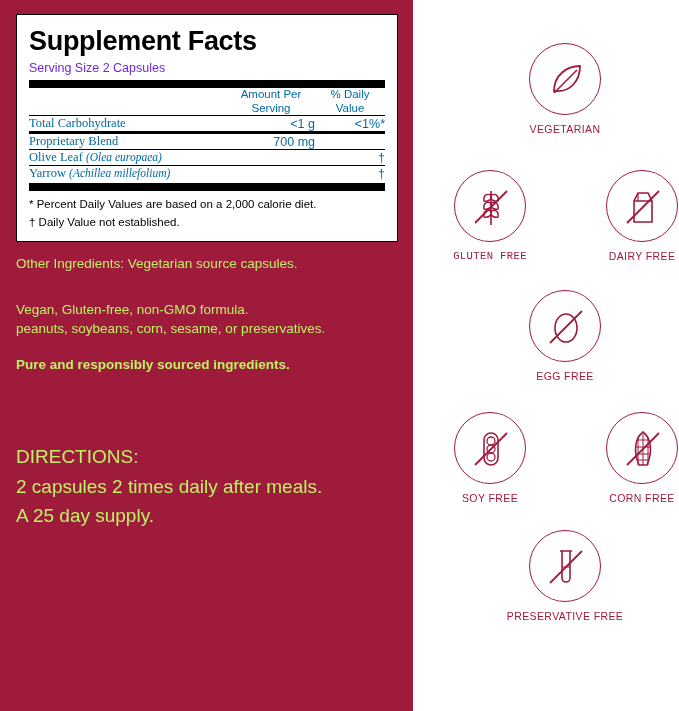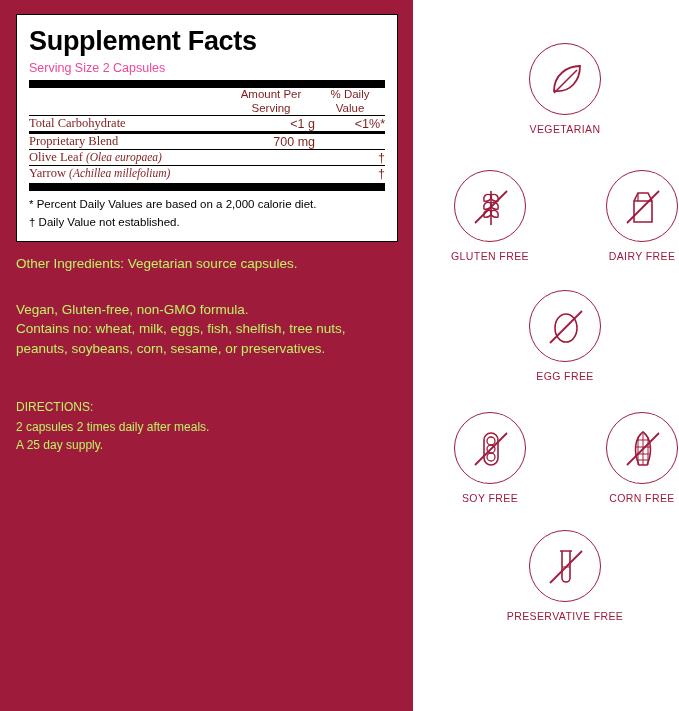--- a/index.html
+++ b/index.html
@@ -42,42 +42,42 @@
   .facts-title {
     font-size: 27px;
     font-weight: bold;
     letter-spacing: -0.3px;
     color: #000;
     line-height: 1.05;
     margin: 2px 0 6px 0;
   }
   .serving-size {
     font-size: 12.5px;
-    color: #ec4899;
+    color: #6d28d9;
     margin-bottom: 5px;
   }
   .rule-thick {
     height: 8px;
     background: #000;
     margin: 2px 0 0 0;
   }
   .rule-thin {
     height: 1px;
     background: #000;
   }
   .rule-med {
     height: 3px;
     background: #000;
   }
 
   table.facts {
     width: 100%;
     border-collapse: collapse;
     font-size: 12.5px;
-    color: #7f1d1d;
+    color: #0369a1;
   }
   table.facts td, table.facts th {
     padding: 0;
     vertical-align: bottom;
   }
   .col-head {
     text-align: center;
     font-size: 11.5px;
     font-weight: normal;
     line-height: 1.15;
@@ -119,22 +119,22 @@
     margin-top: 12px;
   }
   .claims {
     margin-top: 26px;
   }
   .bold-line {
     font-weight: bold;
     margin-top: 16px;
   }
   .directions {
-    margin-top: 39px;
-    font-size: 12px;
+    margin-top: 68px;
+    font-size: 19px;
     line-height: 1.5;
   }
   .directions-head {
     margin-bottom: 2px;
   }
 
   
   .icons-area {
     position: absolute;
     left: 413px;
@@ -257,22 +257,22 @@
       <div class="rule-thick"></div>
 
       <div class="footnote">* Percent Daily Values are based on a 2,000 calorie diet.</div>
       <div class="footnote" style="margin-top:1px">† Daily Value not established.</div>
     </div>
 
     <div class="panel-text other-ing">Other Ingredients: Vegetarian source capsules.</div>
 
     <div class="panel-text claims">
       <div>Vegan, Gluten-free, non-GMO formula.</div>
-      <div>Contains no: wheat, milk, eggs, fish, shelfish, tree nuts,</div>
       <div>peanuts, soybeans, corn, sesame, or preservatives.</div>
+      <div class="bold-line">Pure and responsibly sourced ingredients.</div>
     </div>
 
     <div class="panel-text directions">
       <div class="directions-head">DIRECTIONS:</div>
       <div>2 capsules 2 times daily after meals.</div>
       <div>A 25 day supply.</div>
     </div>
 
   </div>
 
@@ -281,21 +281,21 @@
     <div class="icon-badge" style="left:88px; top:43px;">
       <div class="icon-circle">
         <svg width="72" height="72" viewBox="0 0 72 72">
           <path d="M24 47 C24 31, 37 22, 50 22 C50 36, 41 49, 24 47 Z" fill="none" stroke="#9e1b3c" stroke-width="1.8"></path>
           <path d="M24 49 L47 26" fill="none" stroke="#9e1b3c" stroke-width="1.6"></path>
         </svg>
       </div>
       <div class="icon-caption">VEGETARIAN</div>
     </div>
 
-    <div class="icon-badge" style="left:13px; top:170px;">
+    <div class="icon-badge" style="left:13px; top:170px;font-family:Liberation Mono, monospace;">
       <div class="icon-circle">
         <svg width="72" height="72" viewBox="0 0 72 72">
           <path d="M36 20 L36 54" stroke="#9e1b3c" stroke-width="1.6" fill="none"></path>
           <path d="M36 24 C31 22, 28 25, 29 30 C34 31, 37 28, 36 24 Z" fill="none" stroke="#9e1b3c" stroke-width="1.4"></path>
           <path d="M36 24 C41 22, 44 25, 43 30 C38 31, 35 28, 36 24 Z" fill="none" stroke="#9e1b3c" stroke-width="1.4"></path>
           <path d="M36 32 C31 30, 28 33, 29 38 C34 39, 37 36, 36 32 Z" fill="none" stroke="#9e1b3c" stroke-width="1.4"></path>
           <path d="M36 32 C41 30, 44 33, 43 38 C38 39, 35 36, 36 32 Z" fill="none" stroke="#9e1b3c" stroke-width="1.4"></path>
           <path d="M36 40 C31 38, 28 41, 29 46 C34 47, 37 44, 36 40 Z" fill="none" stroke="#9e1b3c" stroke-width="1.4"></path>
           <path d="M36 40 C41 38, 44 41, 43 46 C38 47, 35 44, 36 40 Z" fill="none" stroke="#9e1b3c" stroke-width="1.4"></path>
           <line x1="20" y1="52" x2="52" y2="20" stroke="#9e1b3c" stroke-width="1.8"></line>

